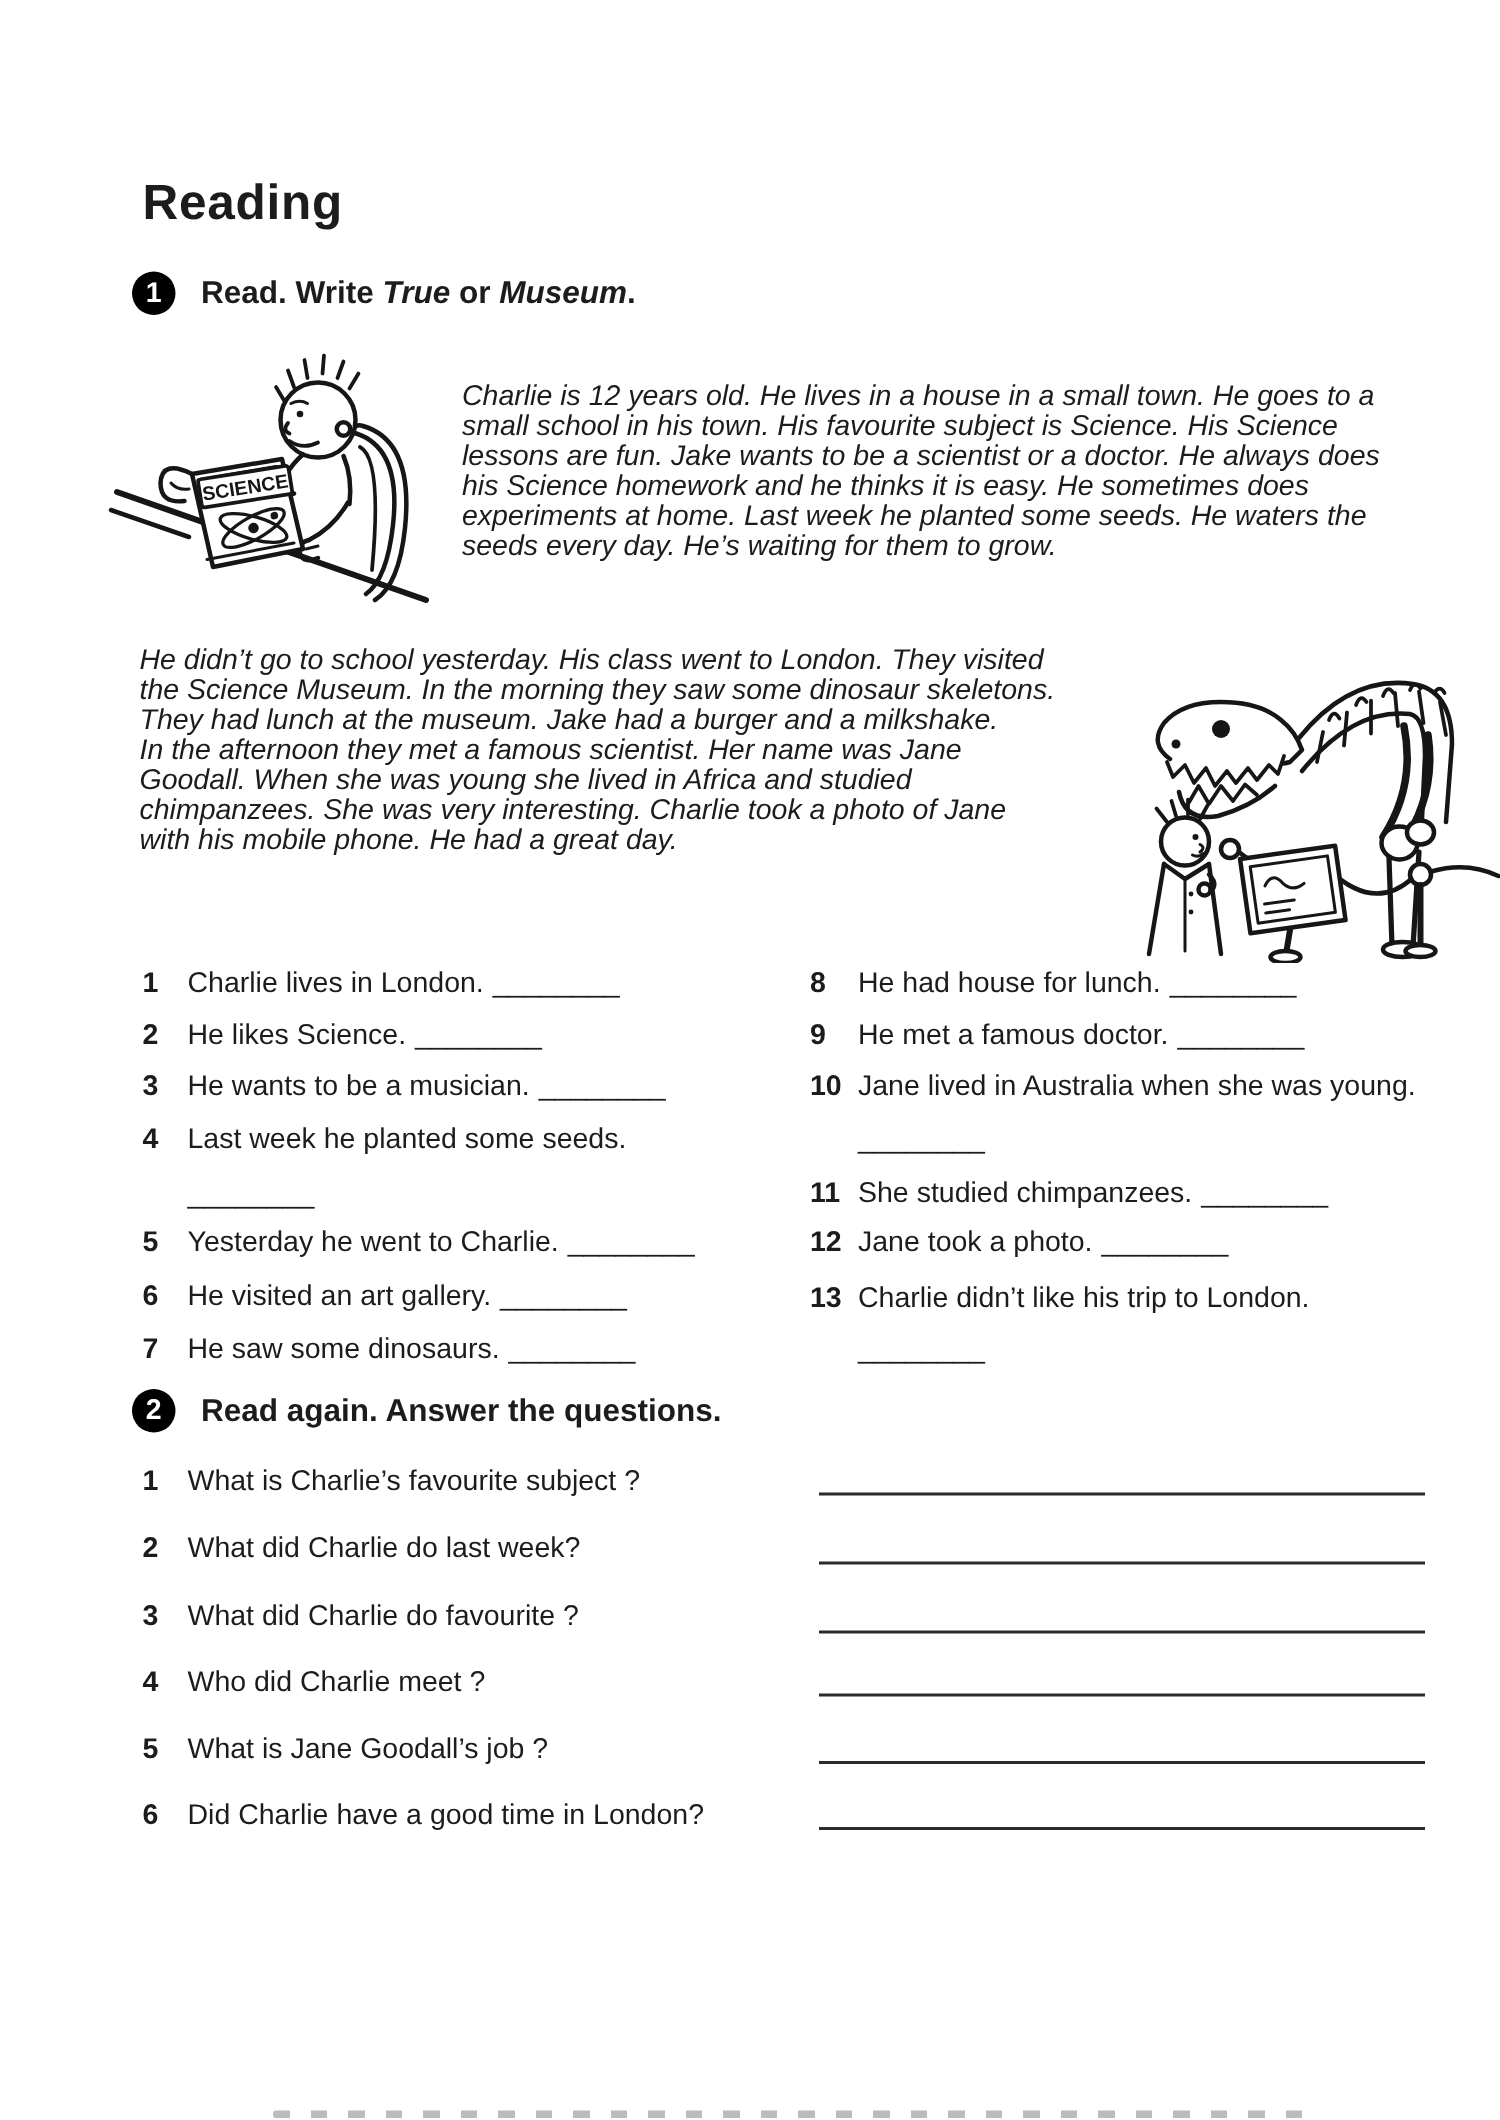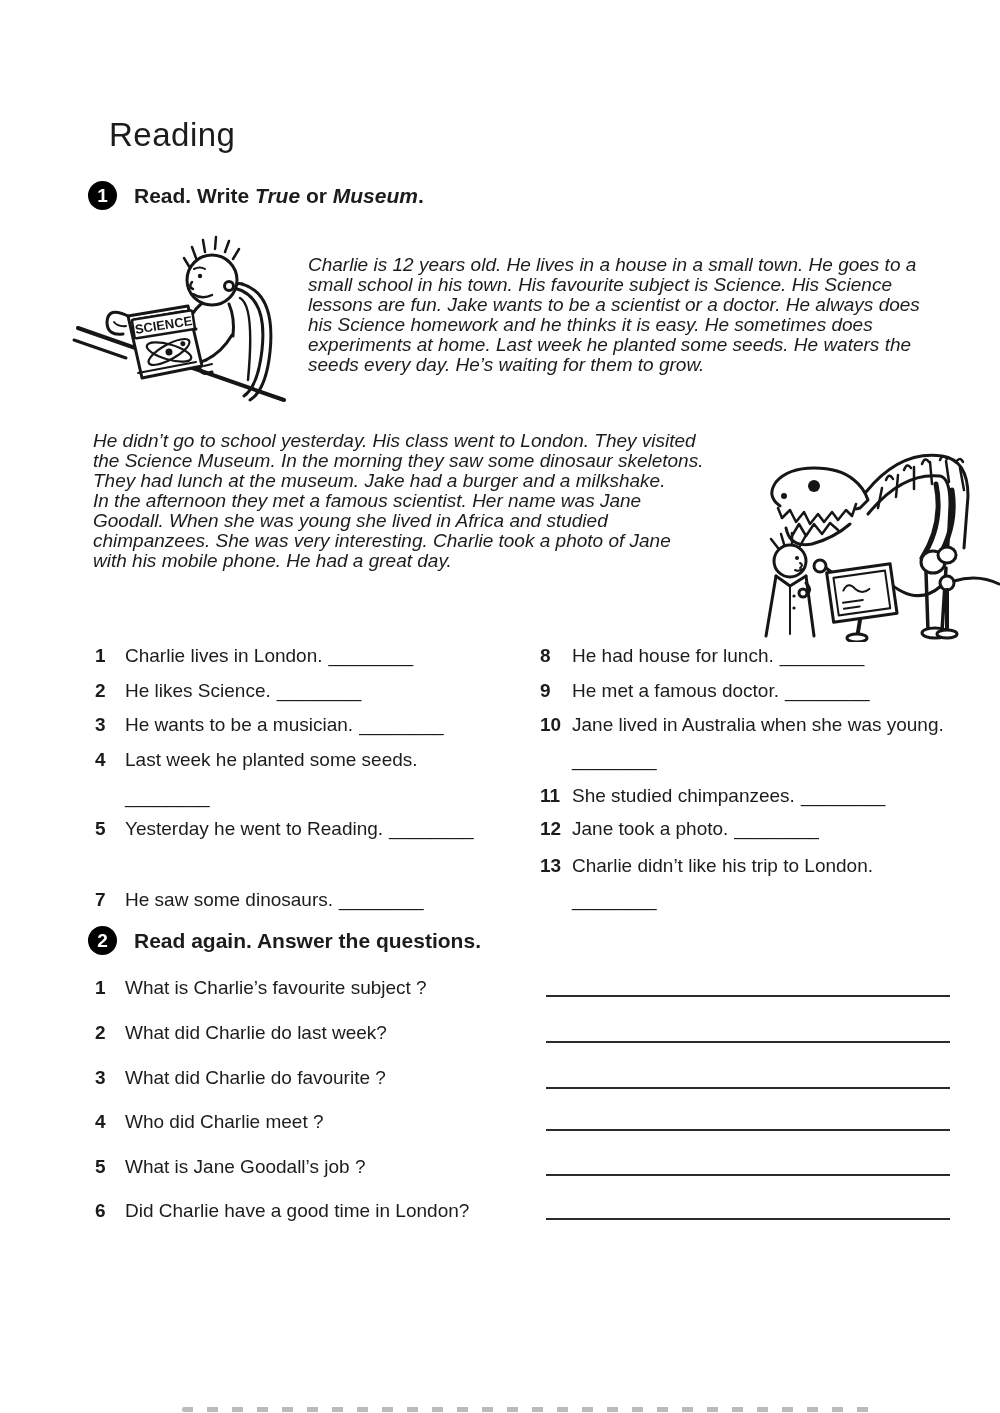--- a/index.html
+++ b/index.html
@@ -5,22 +5,22 @@
   html,body{margin:0;padding:0;background:#ffffff;}
   .page{
     position:relative;
     width:1000px;height:1413px;
     background:#ffffff;
     font-family:"Liberation Sans", sans-serif;
     color:#1c1c1c;
     overflow:hidden;
   }
   .page-title{
-    position:absolute;left:109px;top:116px;
-    font-size:33px;font-weight:normal;letter-spacing:0.5px;
+    position:absolute;left:95px;top:116px;
+    font-size:33px;font-weight:bold;letter-spacing:0.5px;
   }
   .ex-header{position:absolute;display:flex;align-items:center;gap:17px;}
   .badge{
     width:29px;height:29px;border-radius:50%;
     background:#000;color:#fff;
     font-size:19px;font-weight:bold;
     display:flex;align-items:center;justify-content:center;
     flex:0 0 auto;
   }
   .ex-title{font-size:21px;font-weight:bold;white-space:nowrap;}
@@ -186,21 +186,22 @@
       <path d="M56,155 Q64,163 54,168"></path>
       <circle cx="53" cy="165" r="4" fill="#ffffff"></circle>
     </g>
   </svg>
 
   <div class="tf-row" style="left:95px;top:645px"><span class="tf-num">1</span><span>Charlie lives in London.</span><span class="blank">________</span></div>
   <div class="tf-row" style="left:95px;top:680px"><span class="tf-num">2</span><span>He likes Science.</span><span class="blank">________</span></div>
   <div class="tf-row" style="left:95px;top:714px"><span class="tf-num">3</span><span>He wants to be a musician.</span><span class="blank">________</span></div>
   <div class="tf-row" style="left:95px;top:749px"><span class="tf-num">4</span><span>Last week he planted some seeds.</span></div>
   <div class="tf-row" style="left:119px;top:786px"><span class="blank">________</span></div>
-  <div class="tf-row" style="left:95px;top:818px"><span class="tf-num">5</span><span>Yesterday he went to Reading.</span><span class="blank">________</span></div>
+  <div class="tf-row" style="left:95px;top:818px"><span class="tf-num">5</span><span>Yesterday he went to Charlie.</span><span class="blank">________</span></div>
+  <div class="tf-row" style="left:95px;top:854px"><span class="tf-num">6</span><span>He visited an art gallery.</span><span class="blank">________</span></div>
   <div class="tf-row" style="left:95px;top:889px"><span class="tf-num">7</span><span>He saw some dinosaurs.</span><span class="blank">________</span></div>
 
   <div class="tf-row" style="left:540px;top:645px"><span class="tf-num wide">8</span><span>He had house for lunch.</span><span class="blank">________</span></div>
   <div class="tf-row" style="left:540px;top:680px"><span class="tf-num wide">9</span><span>He met a famous doctor.</span><span class="blank">________</span></div>
   <div class="tf-row" style="left:540px;top:714px"><span class="tf-num wide">10</span><span>Jane lived in Australia when she was young.</span></div>
   <div class="tf-row" style="left:566px;top:749px"><span class="blank">________</span></div>
   <div class="tf-row" style="left:540px;top:785px"><span class="tf-num wide">11</span><span>She studied chimpanzees.</span><span class="blank">________</span></div>
   <div class="tf-row" style="left:540px;top:818px"><span class="tf-num wide">12</span><span>Jane took a photo.</span><span class="blank">________</span></div>
   <div class="tf-row" style="left:540px;top:855px"><span class="tf-num wide">13</span><span>Charlie didn’t like his trip to London.</span></div>
   <div class="tf-row" style="left:566px;top:889px"><span class="blank">________</span></div>

